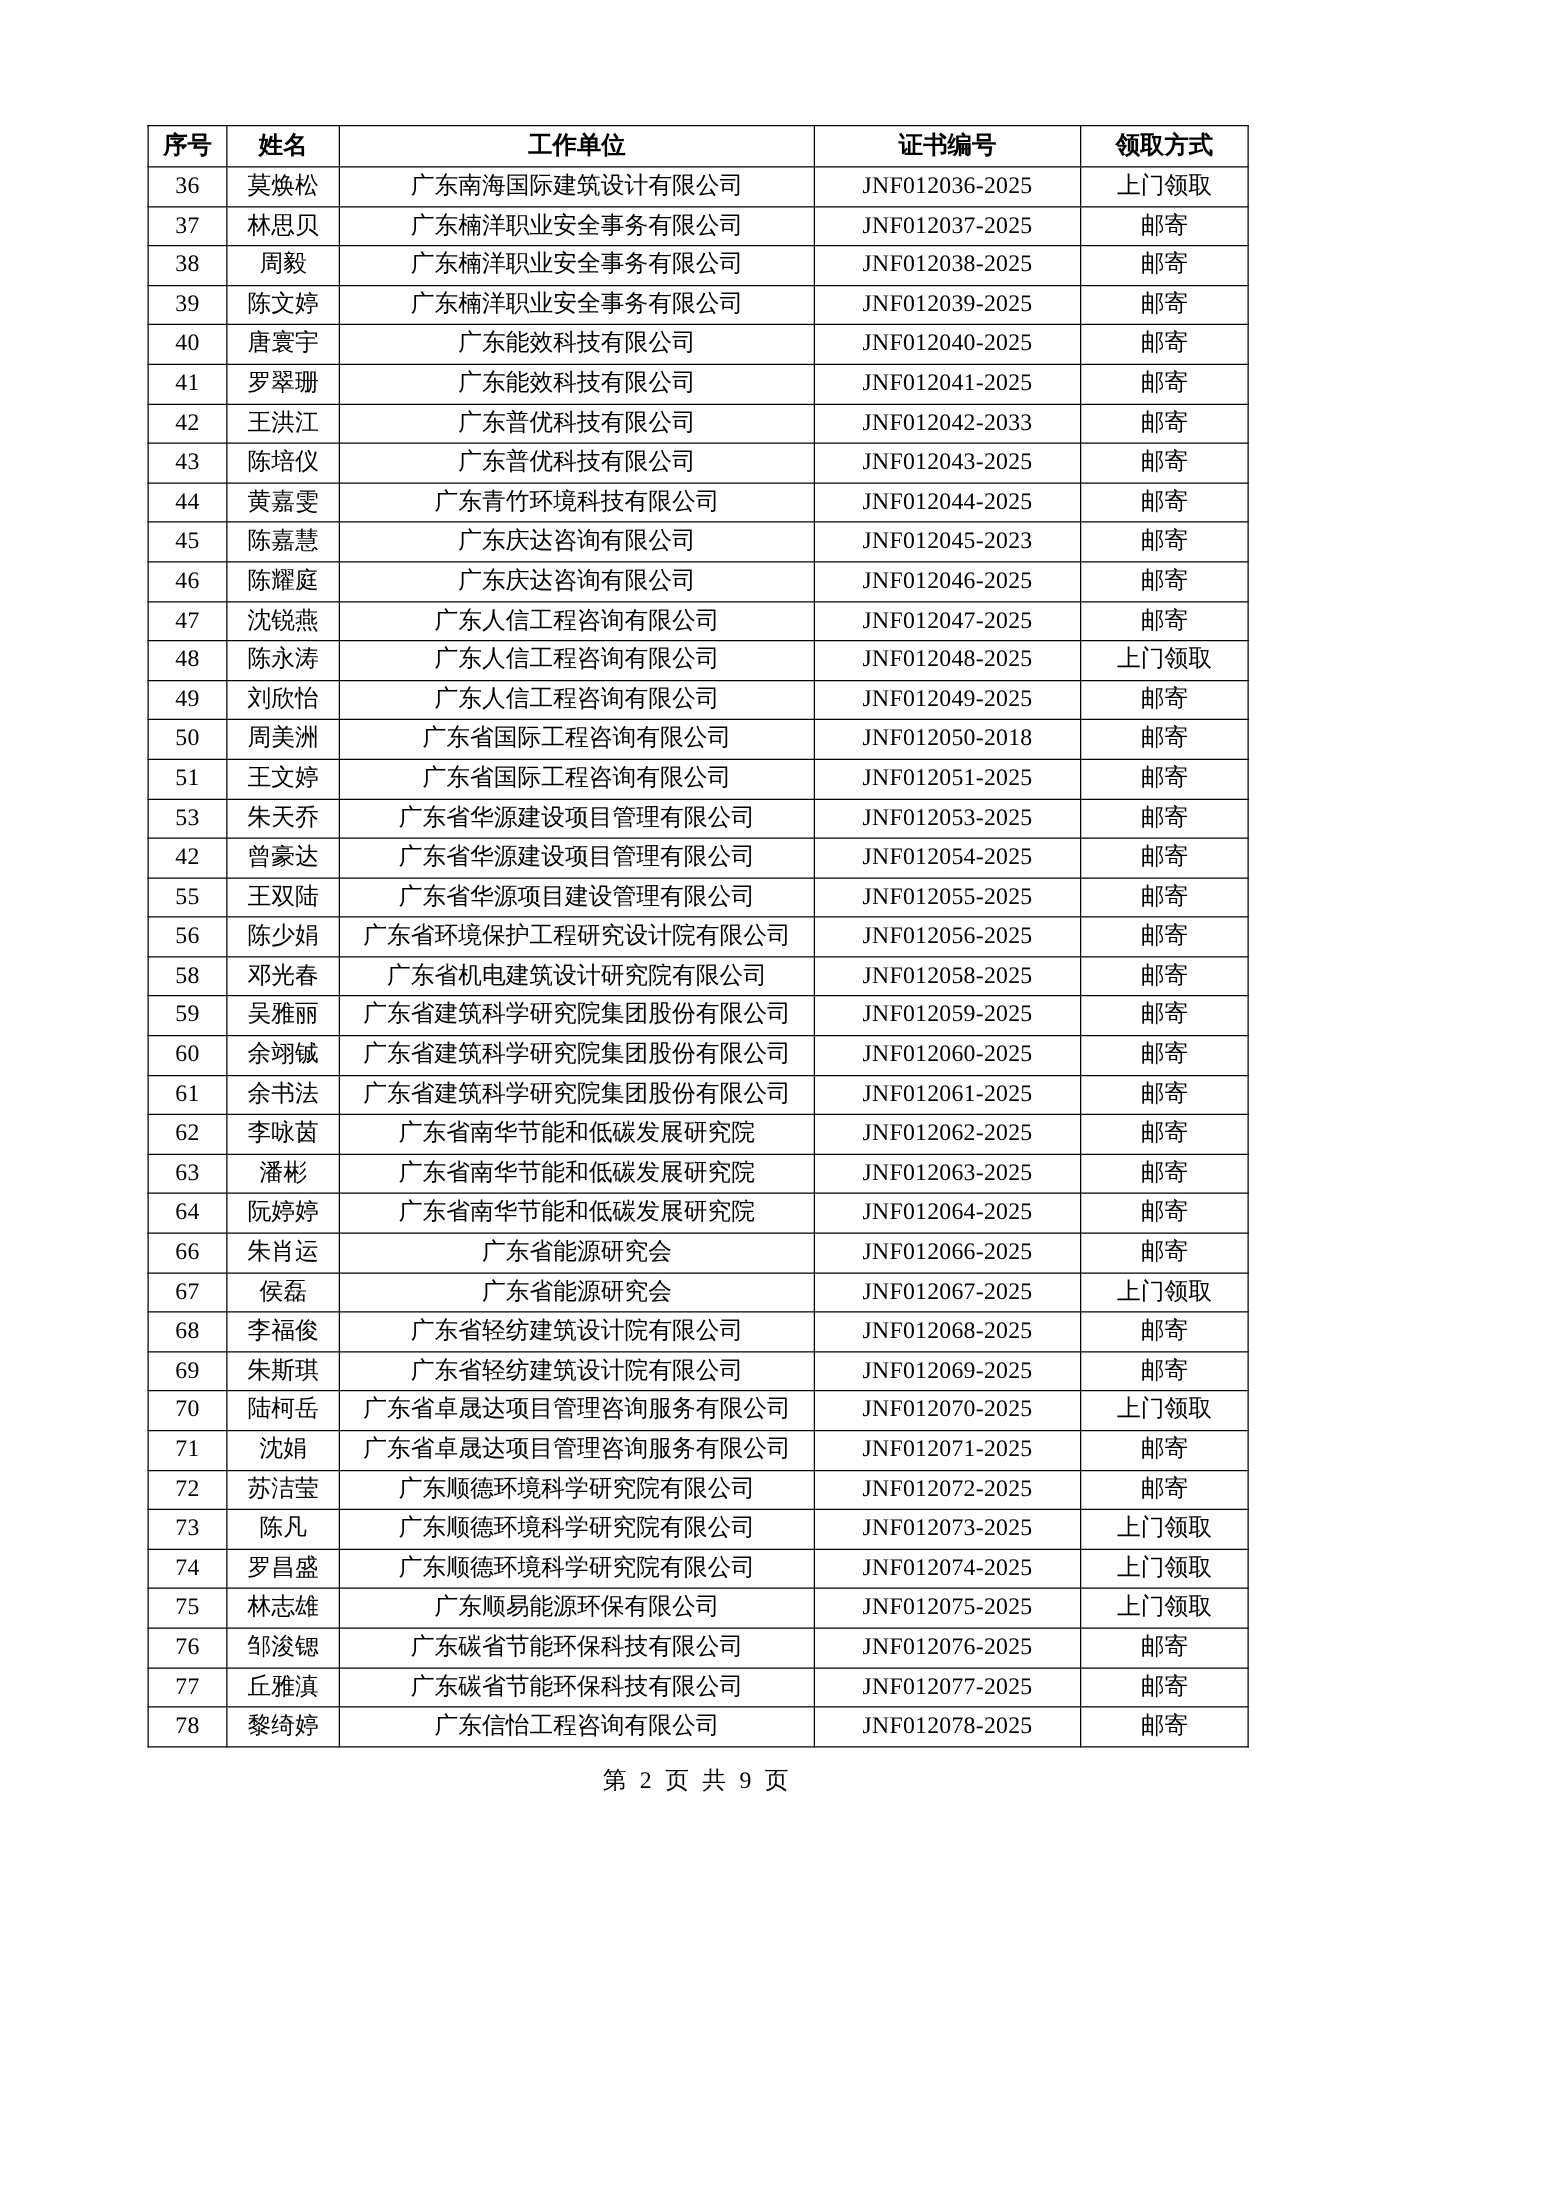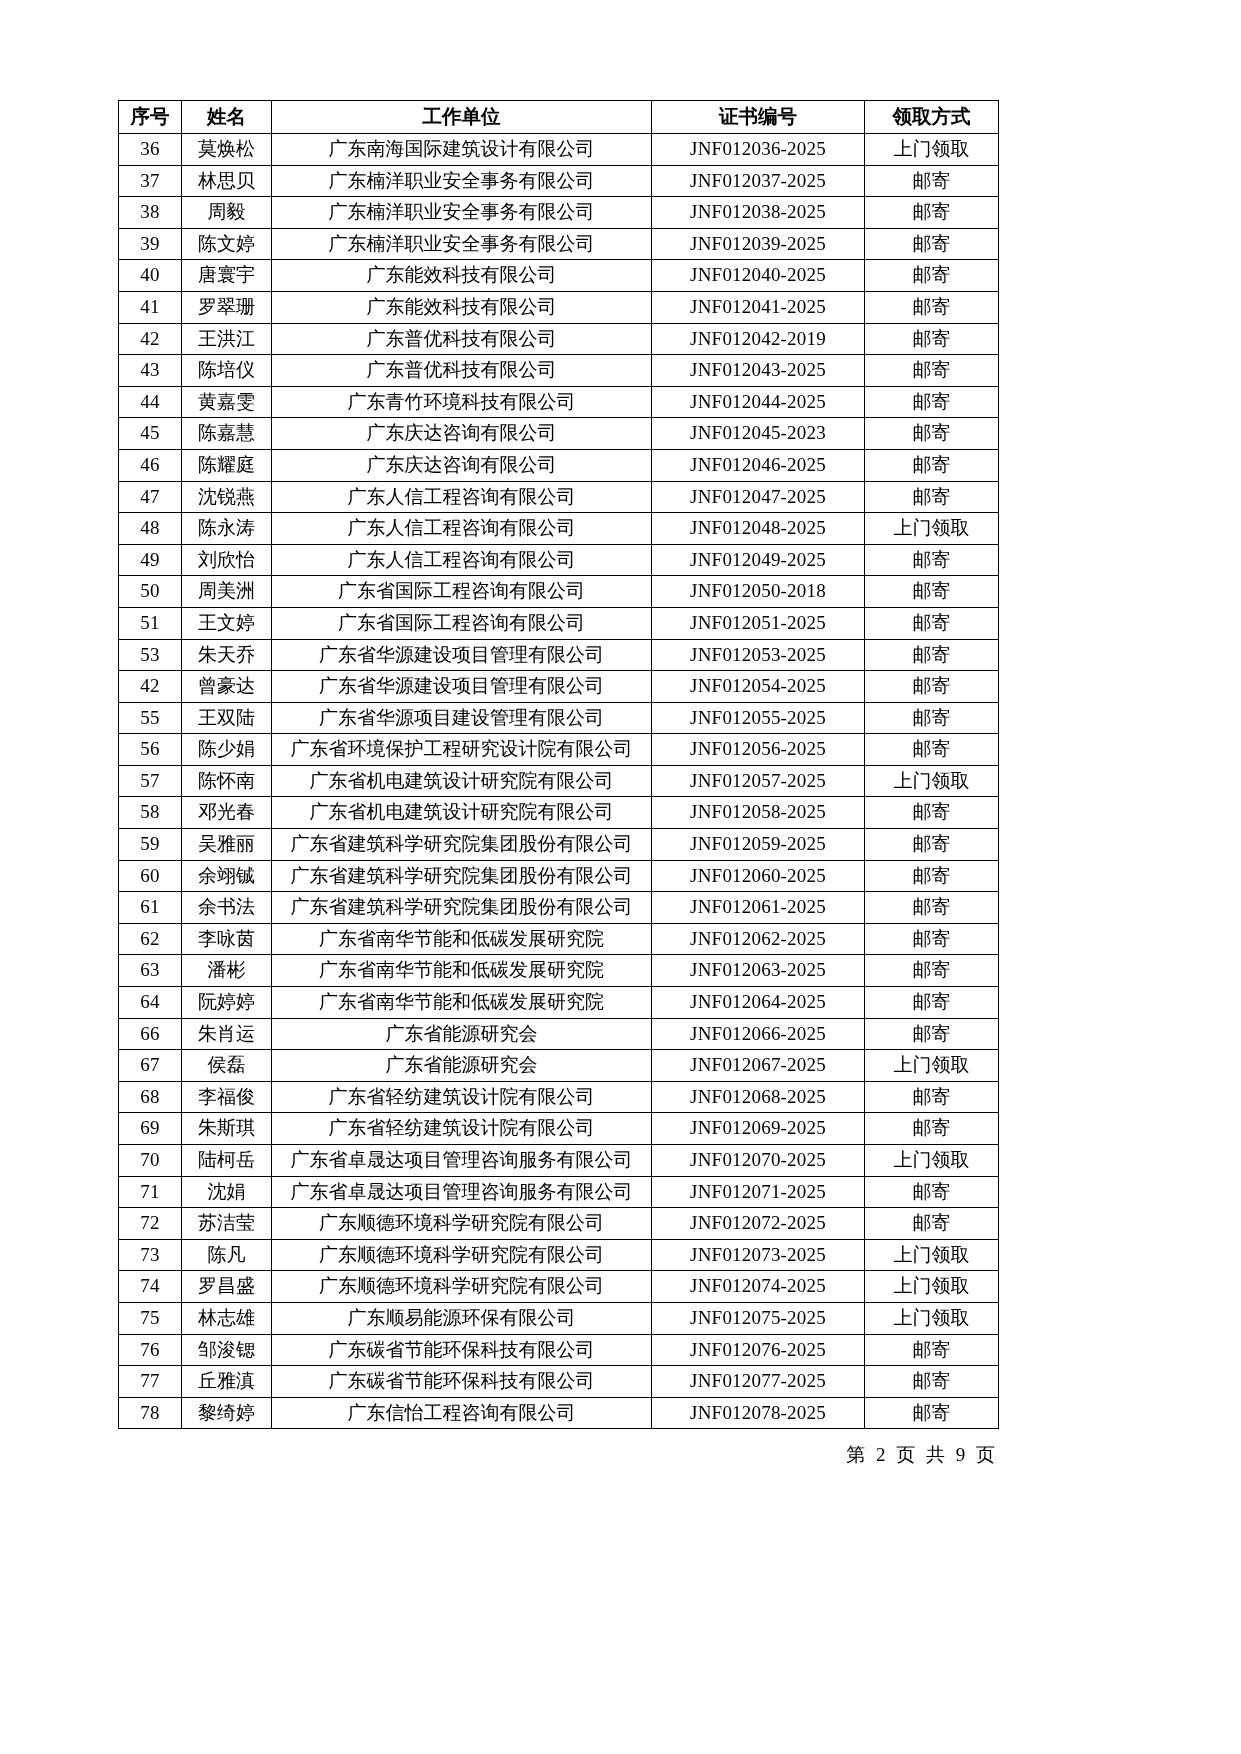--- a/index.html
+++ b/index.html
@@ -57,21 +57,21 @@
     letter-spacing: 0.2px;
   }
   td.org {
     font-size: 18.5px;
   }
   td.name, td.deliv {
     font-size: 19px;
   }
   .footer {
     width: 880px;
-    text-align: right;
+    text-align: center;
     margin-top: 13px;
     font-size: 19px;
     letter-spacing: 3px;
     font-family: "Liberation Serif", "DejaVu Serif", serif;
   }
 </style>
 </head>
 <body>
 
 <div class="page">
@@ -133,21 +133,21 @@
           <td class="seq">41</td>
           <td class="name">罗翠珊</td>
           <td class="org">广东能效科技有限公司</td>
           <td class="cert">JNF012041-2025</td>
           <td class="deliv">邮寄</td>
         </tr>
         <tr>
           <td class="seq">42</td>
           <td class="name">王洪江</td>
           <td class="org">广东普优科技有限公司</td>
-          <td class="cert">JNF012042-2019</td>
+          <td class="cert">JNF012042-2033</td>
           <td class="deliv">邮寄</td>
         </tr>
         <tr>
           <td class="seq">43</td>
           <td class="name">陈培仪</td>
           <td class="org">广东普优科技有限公司</td>
           <td class="cert">JNF012043-2025</td>
           <td class="deliv">邮寄</td>
         </tr>
         <tr>
@@ -228,27 +228,20 @@
           <td class="deliv">邮寄</td>
         </tr>
         <tr>
           <td class="seq">56</td>
           <td class="name">陈少娟</td>
           <td class="org">广东省环境保护工程研究设计院有限公司</td>
           <td class="cert">JNF012056-2025</td>
           <td class="deliv">邮寄</td>
         </tr>
         <tr>
-          <td class="seq">57</td>
-          <td class="name">陈怀南</td>
-          <td class="org">广东省机电建筑设计研究院有限公司</td>
-          <td class="cert">JNF012057-2025</td>
-          <td class="deliv">上门领取</td>
-        </tr>
-        <tr>
           <td class="seq">58</td>
           <td class="name">邓光春</td>
           <td class="org">广东省机电建筑设计研究院有限公司</td>
           <td class="cert">JNF012058-2025</td>
           <td class="deliv">邮寄</td>
         </tr>
         <tr>
           <td class="seq">59</td>
           <td class="name">吴雅丽</td>
           <td class="org">广东省建筑科学研究院集团股份有限公司</td>

